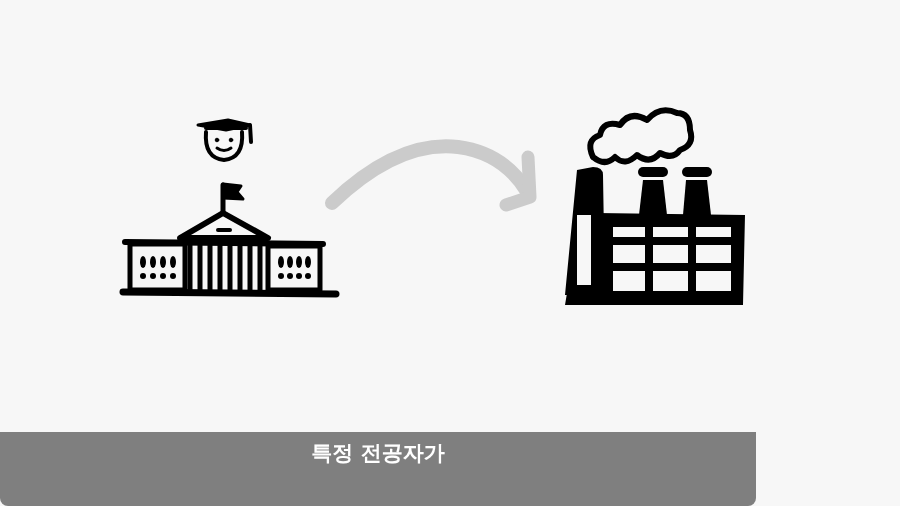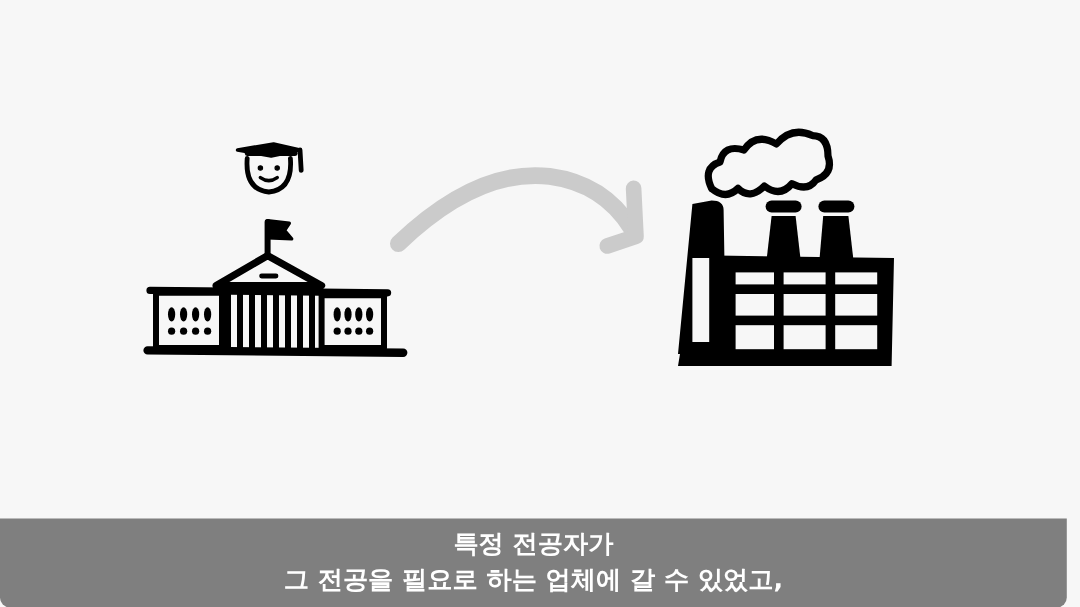--- a/index.html
+++ b/index.html
@@ -8,21 +8,21 @@
     background: #f7f7f7;
     font-family: "DejaVu Sans", sans-serif;
     position: relative;
   }
   .stage { position: absolute; left: 0; top: 0; width: 900px; height: 432px; background: #f7f7f7; }
   .illus { position: absolute; }
   #university { left: 118px; top: 110px; width: 225px; height: 195px; }
   #arrow { left: 318px; top: 135px; width: 230px; height: 80px; }
   #factory { left: 555px; top: 95px; width: 195px; height: 220px; }
   .caption {
-    position: absolute; left: 0; top: 432px; width: 889px; height: 74px;
+    position: absolute; left: 0; top: 432px; width: 756px; height: 74px;
     background: #7f7f7f;
     border-bottom-left-radius: 8px; border-bottom-right-radius: 8px;
     color: #ffffff; text-align: center;
     font-weight: bold; font-size: 21px; line-height: 30px;
     padding-top: 6px; box-sizing: border-box;
   }
   .caption div { white-space: nowrap; }
 </style>
 </head>
 <body>
@@ -106,14 +106,13 @@
       <rect x="58" y="176" width="32" height="20"></rect>
       <rect x="98" y="176" width="35" height="20"></rect>
       <rect x="141" y="176" width="35" height="20"></rect>
       <rect x="22" y="120" width="14" height="70"></rect>
     </g>
   </svg>
 </div>
 
 <div class="caption">
   <div>특정 전공자가</div>
-  <div>그 전공을 필요로 하는 업체에 갈 수 있었고,</div>
 </div>
 
 </body></html>

